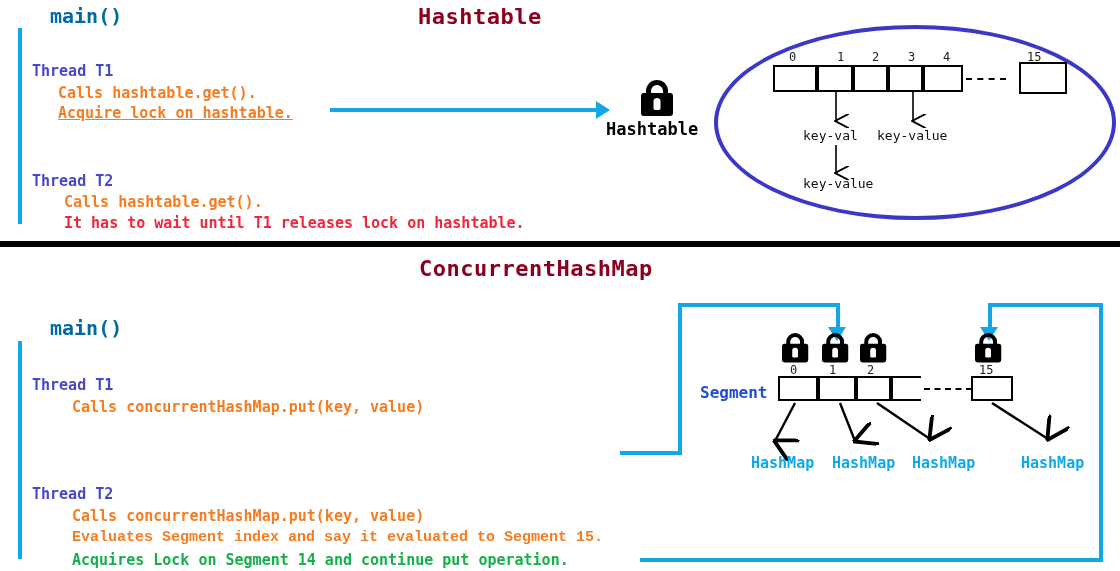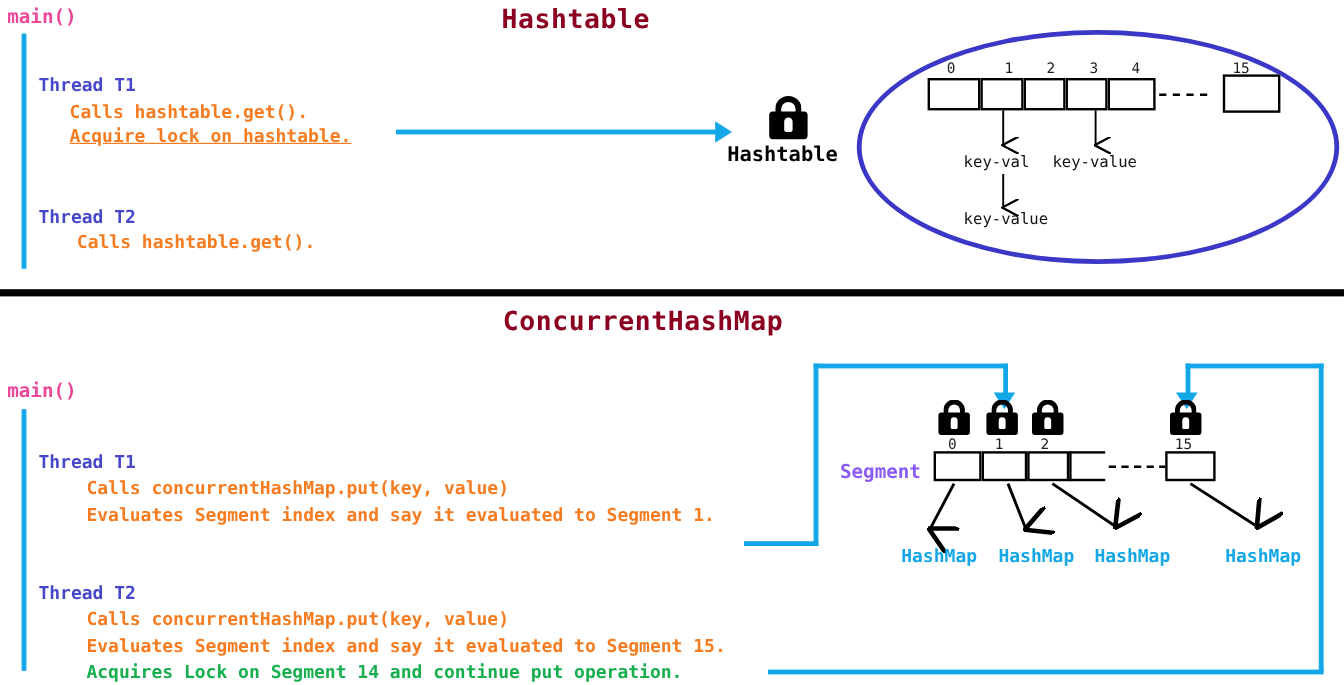--- a/index.html
+++ b/index.html
@@ -22,22 +22,22 @@
     color:#8B0020;
     font-family:"DejaVu Sans Mono","Liberation Mono",monospace;
     font-weight:bold;font-size:22px;letter-spacing:0.5px;
     white-space:nowrap;
   }
   #title-hashtable{left:418px;top:4px;}
   #title-chm{left:419px;top:256px;}
 
   
   .mainlabel{
-    position:absolute;color:#ec4899;font-weight:bold;font-size:16px;
-    font-family:"DejaVu Sans Mono","Liberation Mono",monospace;white-space:nowrap;
+    position:absolute;color:#0369a1;font-weight:bold;font-size:20px;
+    font-family:"DejaVu Sans Mono","Liberation Mono",monospace;white-space:nowrap;margin-left:44px;
   }
   .vbar{position:absolute;width:4px;background:#13A7E8;}
 
   
   .ln{
     position:absolute;white-space:nowrap;
     font-family:"DejaVu Sans Mono","Liberation Mono",monospace;
     font-size:15px;font-weight:bold;letter-spacing:0px;
   }
   .c-thread{color:#4747c9;}
@@ -96,21 +96,21 @@
     position:absolute;border:2px solid #000;box-sizing:border-box;background:#fff;
   }
   .dashline{
     position:absolute;height:0;border-top:2px dashed #000;
   }
   .kvlabel{
     position:absolute;color:#111;font-size:13px;
     font-family:"DejaVu Sans Mono","Liberation Mono",monospace;white-space:nowrap;
   }
   .seglabel{
-    position:absolute;color:#8b5cf6;font-weight:bold;font-size:16px;
+    position:absolute;color:#1d4ed8;font-weight:bold;font-size:16px;
     font-family:"DejaVu Sans Mono","Liberation Mono",monospace;white-space:nowrap;
   }
   .hmlabel{
     position:absolute;color:#13A7E8;font-weight:bold;font-size:15px;
     font-family:"DejaVu Sans Mono","Liberation Mono",monospace;white-space:nowrap;
   }
   svg.overlay{position:absolute;left:0;top:0;pointer-events:none;}
 </style>
 </head>
 <body>
@@ -121,20 +121,21 @@
 
   <div class="mainlabel" style="left:6px;top:4px;">main()</div>
   <div class="vbar" style="left:18px;top:28px;height:196px;"></div>
 
   <div class="ln c-thread" style="left:32px;top:62px;">Thread T1</div>
   <div class="ln c-orange" style="left:58px;top:84px;">Calls hashtable.get().</div>
   <div class="ln c-orange" style="left:58px;top:104px;text-decoration:underline;">Acquire lock on hashtable.</div>
 
   <div class="ln c-thread" style="left:32px;top:172px;">Thread T2</div>
   <div class="ln c-orange" style="left:64px;top:193px;">Calls hashtable.get().</div>
+  <div class="ln c-red" style="left:64px;top:214px;">It has to wait until T1 releases lock on hashtable.</div>
 
   <div class="cy-h" style="left:330px;top:108px;width:268px;"></div>
   <div class="cy-arrow-r" style="left:596px;top:101px;"></div>
 
   <div class="lock" style="left:641px;top:80px;width:32px;height:36px;">
     <div class="shackle"></div>
     <div class="body"></div>
   </div>
   <div class="locklabel" style="left:606px;top:119px;">Hashtable</div>
 
@@ -175,25 +176,24 @@
 
 <div class="panel" id="panel-chm">
 
   <div class="title" id="title-chm" style="left:419px;top:9px;">ConcurrentHashMap</div>
 
   <div class="mainlabel" style="left:6px;top:69px;">main()</div>
   <div class="vbar" style="left:18px;top:94px;height:218px;"></div>
 
   <div class="ln c-thread" style="left:32px;top:129px;">Thread T1</div>
   <div class="ln c-orange" style="left:72px;top:151px;">Calls concurrentHashMap.put(key, value)</div>
-  <div class="ln c-orange" style="left:72px;top:173px;">Evaluates Segment index and say it evaluated to Segment 1.</div>
 
   <div class="ln c-thread" style="left:32px;top:238px;">Thread T2</div>
   <div class="ln c-orange" style="left:72px;top:260px;">Calls concurrentHashMap.put(key, value)</div>
-  <div class="ln c-orange" style="left:72px;top:282px;">Evaluates Segment index and say it evaluated to Segment 15.</div>
+  <div class="ln c-orange" style="left:72px;top:282px;font-family:Liberation Mono, monospace;">Evaluates Segment index and say it evaluated to Segment 15.</div>
   <div class="ln c-green" style="left:72px;top:304px;">Acquires Lock on Segment 14 and continue put operation.</div>
 
   <div class="cy-h" style="left:620px;top:204px;width:62px;"></div>
   <div class="cy-v" style="left:678px;top:56px;height:152px;"></div>
   <div class="cy-h" style="left:678px;top:56px;width:162px;"></div>
   <div class="cy-v" style="left:836px;top:56px;height:26px;"></div>
   <div class="cy-arrow-d" style="left:828px;top:80px;"></div>
 
   <div class="cy-h" style="left:640px;top:311px;width:463px;"></div>
   <div class="cy-v" style="left:1099px;top:56px;height:257px;"></div>

